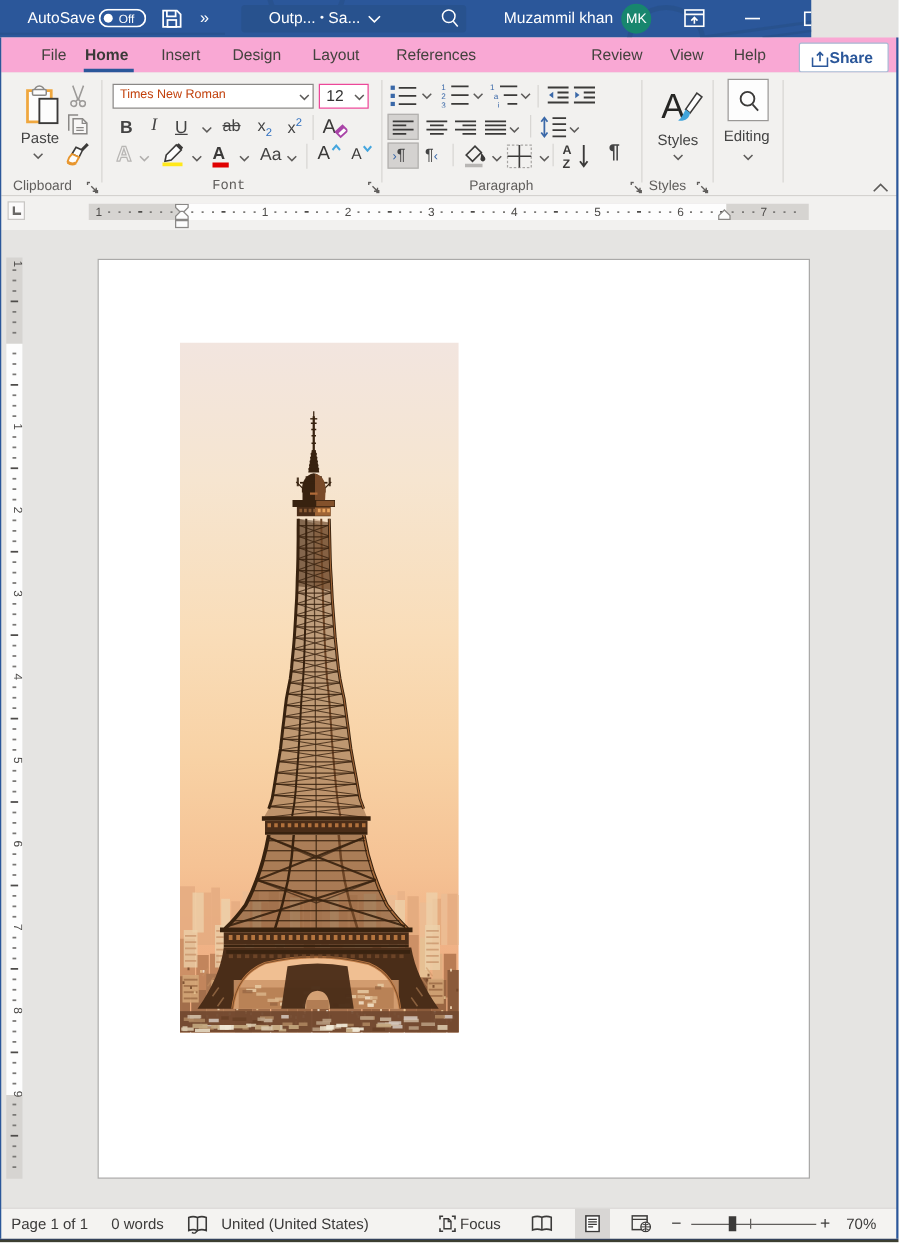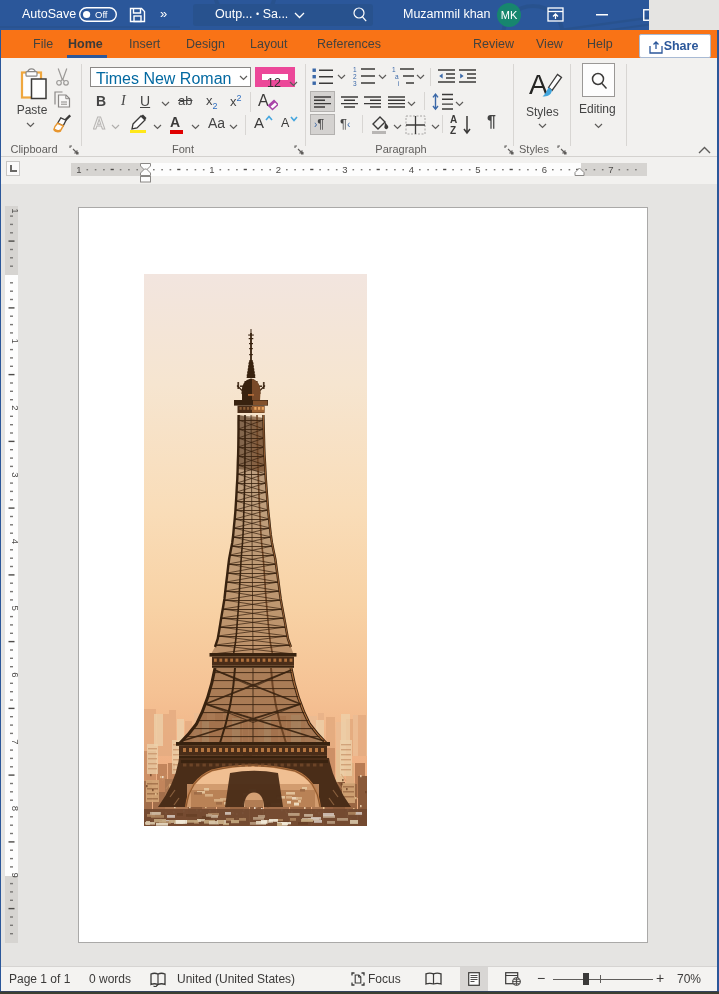--- a/index.html
+++ b/index.html
@@ -7,21 +7,21 @@
   body { font-family:"Liberation Sans", sans-serif; }
   #win { position:relative; width:719px; height:994px; background:#e5e4e2; overflow:hidden; }
   .abs { position:absolute; }
 
   
   #titlebar { position:absolute; left:0; top:0; width:649px; height:30px; background:#2b579a; overflow:hidden; }
   #titlebar .txt { color:#fff; font-size:12.5px; }
   #searchcap { position:absolute; left:193px; top:4px; width:180px; height:22px; background:#28528e; border-radius:3px; }
 
   
-  #tabrow { position:absolute; left:1px; top:30px; width:717px; height:28px; background:#f97316; }
+  #tabrow { position:absolute; left:1px; top:30px; width:717px; height:28px; background:#f9a8d4; }
   .tab { position:absolute; top:0; height:28px; line-height:29px; color:#44423e; font-size:12.5px; }
   #hometab { color:#3b3a39; font-weight:bold; }
   #homeline { position:absolute; left:66px; top:25px; width:40px; height:3px; background:#2b579a; }
   #sharebtn { position:absolute; left:638px; top:4px; width:72px; height:24px; background:#fff; border:1px solid #a8bad4; border-radius:2px; color:#2b579a; font-size:12.5px; font-weight:bold; text-align:center; line-height:23px; }
 
   
   #ribbon { position:absolute; left:1px; top:58px; width:717px; height:99px; background:#f2f1ef; border-bottom:1px solid #d4d2cf; }
   .vsep { position:absolute; top:6px; height:82px; width:1px; background:#d8d6d3; }
   .glabel { position:absolute; top:85px; font-size:11px; color:#605e5c; text-align:center; }
   .rtxt { position:absolute; font-size:11.5px; color:#444; }
@@ -147,26 +147,26 @@
       <path d="M4.6 9.2 L10.2 11.8 L7.8 16.2 Q4.2 18.6 1 15.4 Q1.6 12 4.6 9.2 Z" fill="#fdfdfd" stroke="#e8962e" stroke-width="1.5"></path>
       <path d="M1.2 15.8 Q4.5 18.3 7.6 16.4" stroke="#e8962e" stroke-width="2.4" fill="none"></path>
     </svg>
     <span class="glabel" style="left:8px;width:50px;">Clipboard</span>
     <svg class="launch" style="left:68px;top:87px;" viewBox="0 0 10 10">
       <path d="M1 3 V1 h2 M9 7 v2 h-2 M4 4 l4 4 M8 5.2 V8 h-2.8" fill="none" stroke="#605e5c" stroke-width="1.1"></path>
     </svg>
     <div class="vsep" style="left:80px;"></div>
 
     <div class="abs" style="left:89px;top:9px;width:161px;height:20px;background:#fff;border:1px solid #8a8886;">
-      <span style="position:absolute;left:5px;top:2px;font-size:16px;color:#0369a1;">Times New Roman</span>
+      <span style="position:absolute;left:5px;top:2px;font-size:10px;color:#c2410c;">Times New Roman</span>
       <svg class="abs" style="left:148px;top:7px;" width="9" height="6" viewBox="0 0 9 6">
           <path d="M1 1 L4.5 4.5 L8 1" fill="none" stroke="#5e5c5a" stroke-width="1.2"></path>
         </svg>
     </div>
-    <div class="abs" style="left:254px;top:9px;width:40px;height:20px;background:#fff;border:7px solid #ec4899;">
+    <div class="abs" style="left:254px;top:9px;width:40px;height:20px;background:#fff;border:1px solid #ec4899;">
       <span style="position:absolute;left:5px;top:2px;font-size:12.5px;color:#333;">12</span>
       <svg class="abs" style="left:27px;top:7px;" width="9" height="6" viewBox="0 0 9 6">
           <path d="M1 1 L4.5 4.5 L8 1" fill="none" stroke="#5e5c5a" stroke-width="1.2"></path>
         </svg>
     </div>
     <span class="rtxt" style="left:95px;top:35px;font-weight:bold;font-size:14px;">B</span>
     <span class="rtxt" style="left:120px;top:35px;font-style:italic;font-size:14px;font-family:'Liberation Serif',serif;">I</span>
     <span class="rtxt" style="left:139px;top:35px;text-decoration:underline;font-size:14px;">U</span>
     <svg class="abs" style="left:160px;top:43px;" width="9" height="6" viewBox="0 0 9 6">
         <path d="M1 1 L4.5 4.5 L8 1" fill="none" stroke="#5e5c5a" stroke-width="1.2"></path>
@@ -211,21 +211,21 @@
       <svg class="abs" style="left:11px;top:1px;" width="8" height="6" viewBox="0 0 8 6">
           <path d="M1 5 L4 1.5 L7 5" fill="none" stroke="#45a6de" stroke-width="1.6"></path>
         </svg>
     </div>
     <div class="abs" style="left:280px;top:58px;">
       <span style="font-size:12.5px;color:#3b3a39;position:absolute;">A</span>
       <svg class="abs" style="left:9px;top:0px;" width="8" height="6" viewBox="0 0 8 6">
           <path d="M1 1 L4 4.5 L7 1" fill="none" stroke="#45a6de" stroke-width="1.6"></path>
         </svg>
     </div>
-    <span class="glabel" style="left:160px;width:44px;">Font</span>
+    <span class="glabel" style="left:160px;width:44px;font-family:Liberation Mono, monospace;">Font</span>
     <svg class="launch" style="left:293px;top:87px;" viewBox="0 0 10 10">
       <path d="M1 3 V1 h2 M9 7 v2 h-2 M4 4 l4 4 M8 5.2 V8 h-2.8" fill="none" stroke="#605e5c" stroke-width="1.1"></path>
     </svg>
     <div class="vsep" style="left:304px;"></div>
 
     <svg class="abs" style="left:311px;top:10px;" width="22" height="17" viewBox="0 0 22 17">
       <rect x="0.5" y="0.5" width="3.4" height="3.4" fill="#3a68a8"></rect>
         <rect x="0.5" y="7" width="3.4" height="3.4" fill="#3a68a8"></rect>
         <rect x="0.5" y="13.5" width="3.4" height="3.4" fill="#3a68a8"></rect>
       <path d="M7 2.2 h14 M7 8.7 h14 M7 15.2 h14" stroke="#3b3a39" stroke-width="1.4"></path>

